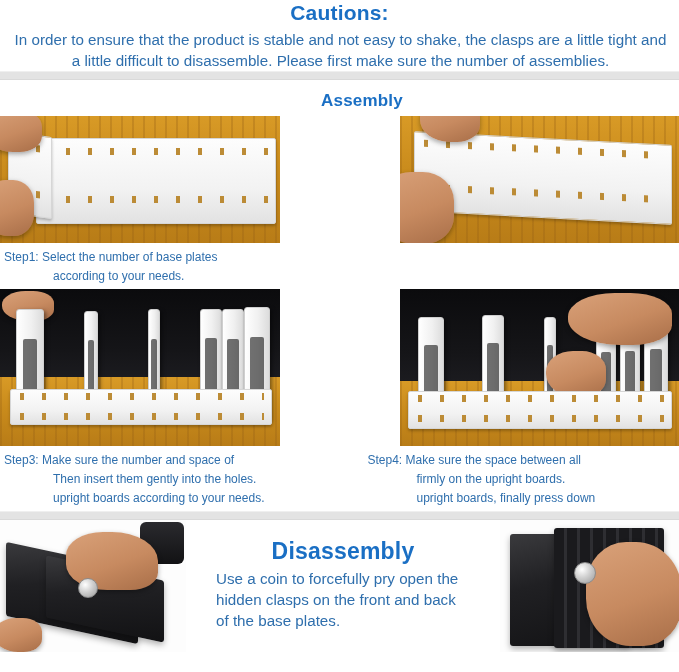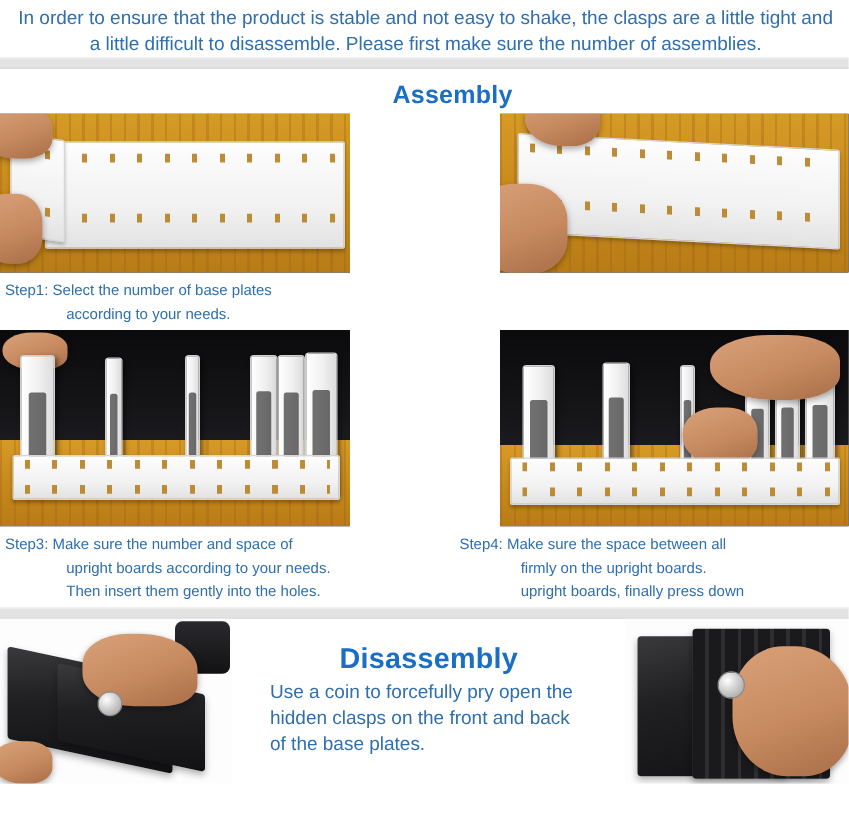--- a/index.html
+++ b/index.html
@@ -11,21 +11,21 @@
   }
   .page { position: relative; width: 679px; height: 672px; background:#fff; }
 
   .heading {
     text-align: center;
     color: #1a6fc4;
     font-weight: bold;
     letter-spacing: .2px;
   }
   .h-cautions { font-size: 21px; line-height: 24px; padding-top: 1px; }
-  .h-assembly { font-size: 20px; line-height: 30px; margin-left: 45px; }
+  .h-assembly { font-size: 17px; line-height: 30px; margin-left: 45px; }
   .h-disassembly { font-size: 23px; line-height: 30px; }
 
   .caution-body {
     color: #2f6fad;
     font-size: 15.2px;
     line-height: 21px;
     padding: 4px 8px 0 10px;
     text-align: center;
   }
 
@@ -145,20 +145,21 @@
     text-align: left;
     padding: 2px 2px 0 30px;
   }
 </style>
 </head>
 <body>
 
 <div class="page">
 
   <div>
+    <div class="heading h-cautions">Cautions:</div>
     <div class="caution-body">In order to ensure that the product is stable and not easy to shake, the clasps are a little tight and a little difficult to disassemble. Please first make sure the number of assemblies.</div>
   </div>
 
   <div class="divider"></div>
 
   <div class="assembly">
     <div class="heading h-assembly">Assembly</div>
 
     <div class="grid">
 
@@ -215,22 +216,22 @@
               <div class="upright" style="left:222px;top:20px;width:22px;height:112px;"></div>
               <div class="upright" style="left:244px;top:18px;width:26px;height:114px;"></div>
               <div class="plate" style="left:10px;top:100px;width:262px;height:36px;"></div>
               <div class="slots" style="left:20px;width:244px;top:104px;"></div>
               <div class="slots" style="left:20px;width:244px;top:124px;"></div>
             </div>
           </div>
         </div>
         <div class="caption">
           <span>Step3: Make sure the number and space of</span>
+          <span class="ind">Then insert them gently into the holes.</span>
           <span class="ind">upright boards according to your needs.</span>
-          <span class="ind">Then insert them gently into the holes.</span>
         </div>
       </div>
 
       <div class="cell right row2">
         <div class="photo-wrap">
           <div class="photo">
             <div class="scene">
               <div class="dark-bg" style="height:92px;"></div>
               <div class="wood" style="top:92px;height:65px;"></div>
               <div class="upright" style="left:18px;top:28px;width:26px;height:104px;"></div>

